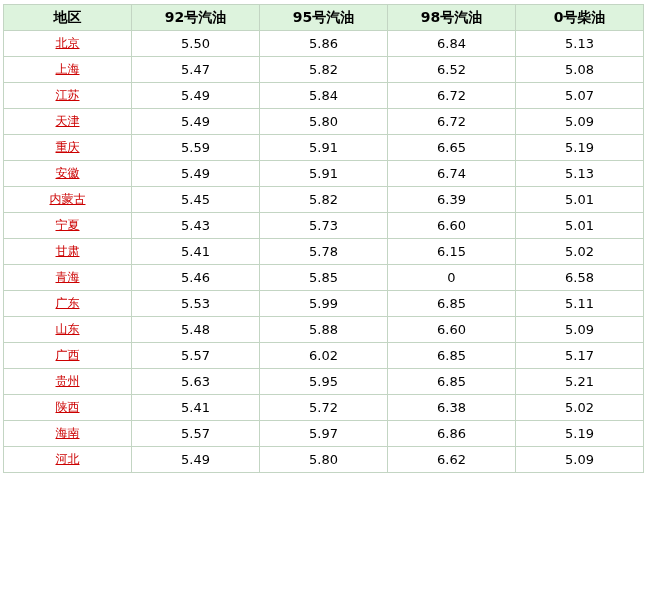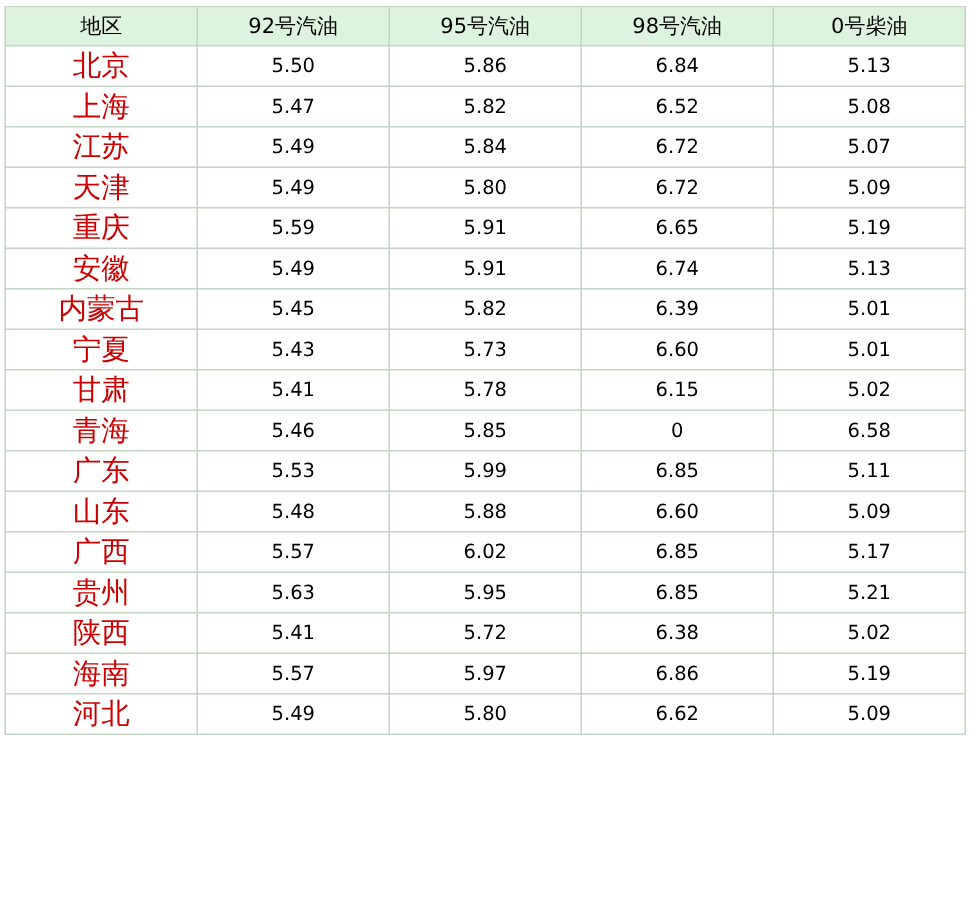--- a/index.html
+++ b/index.html
@@ -27,31 +27,32 @@
     padding: 0;
     text-align: center;
     vertical-align: middle;
     overflow: hidden;
     white-space: nowrap;
   }
   table.fuel-table th {
     background: var(--header-bg, #ddf3dd);
     color: #000000;
     font-size: 14px;
-    font-weight: normal;
+    font-weight: bold;
   }
   table.fuel-table td {
     background: #ffffff;
     color: #000000;
     font-size: 13px;
   }
   a.region-link {
     color: var(--link-color, #cc0000);
+    text-decoration: underline;
     cursor: pointer;
-    font-size: 19px;
+    font-size: 12px;
   }
 </style>
 </head>
 <body>
 
 <table class="fuel-table">
   <colgroup>
     <col>
       <col>
       <col>

